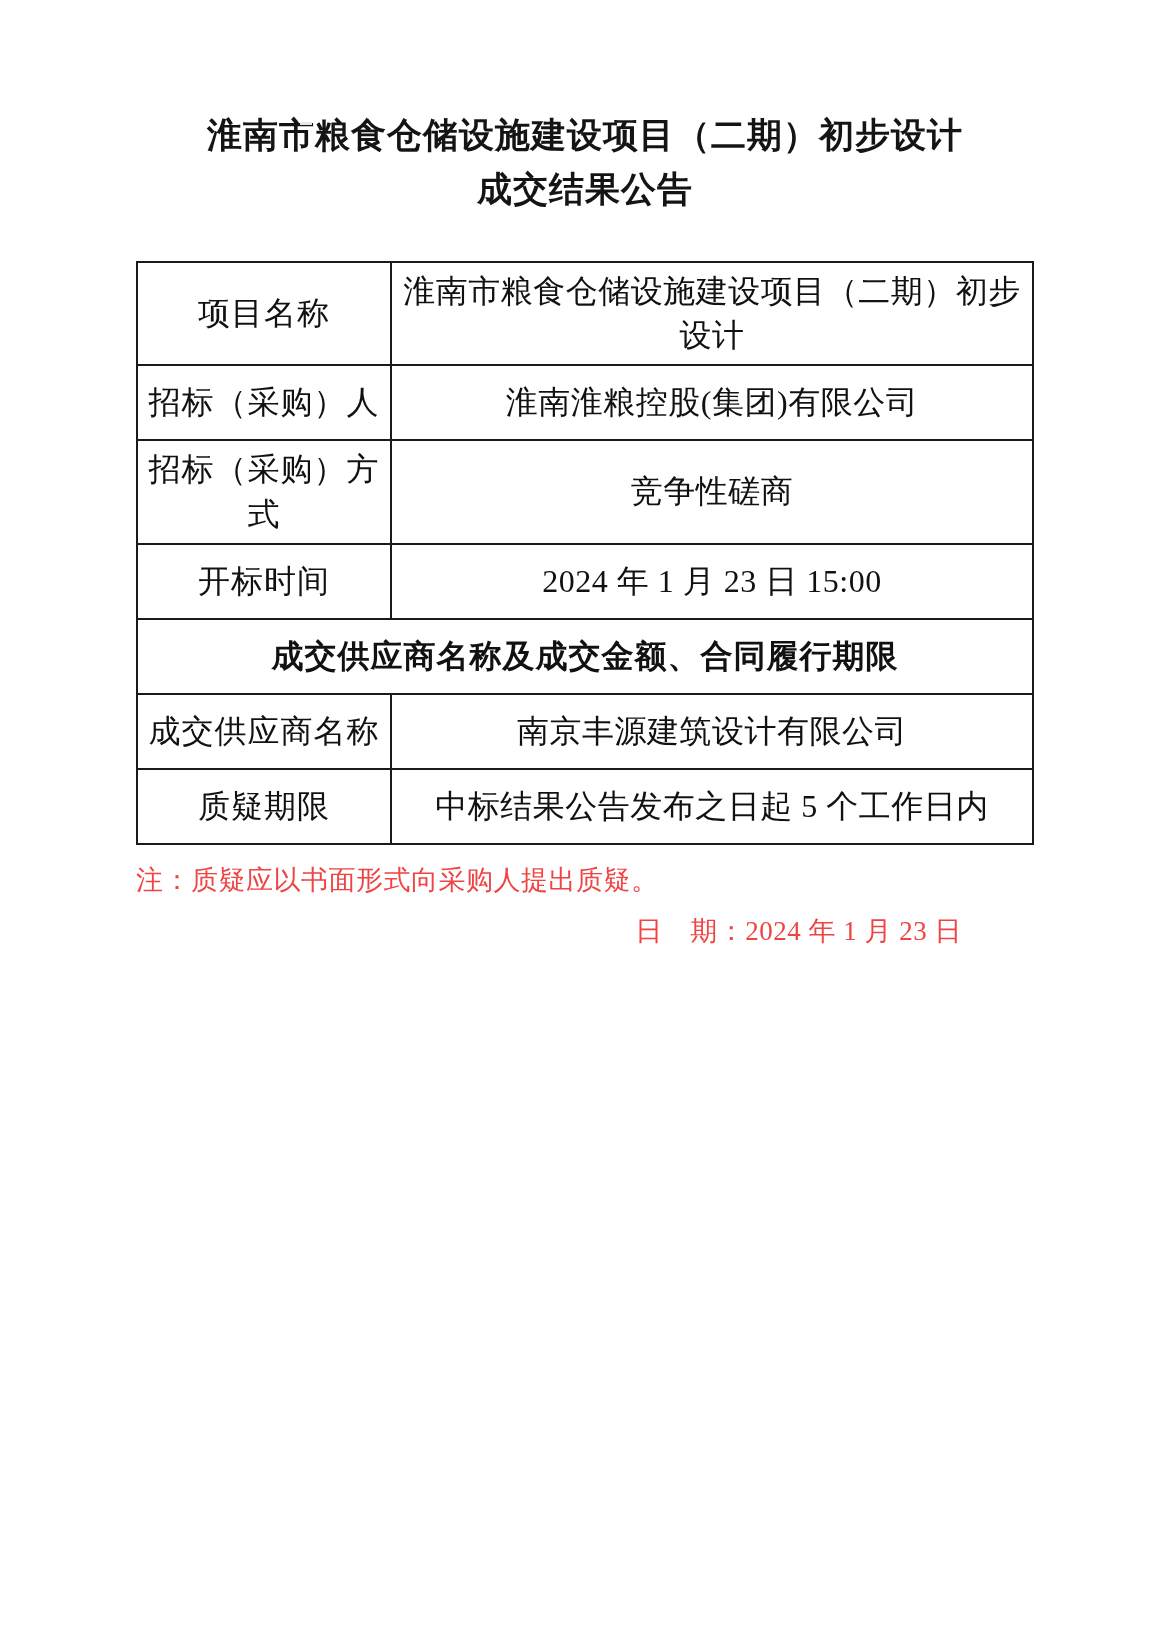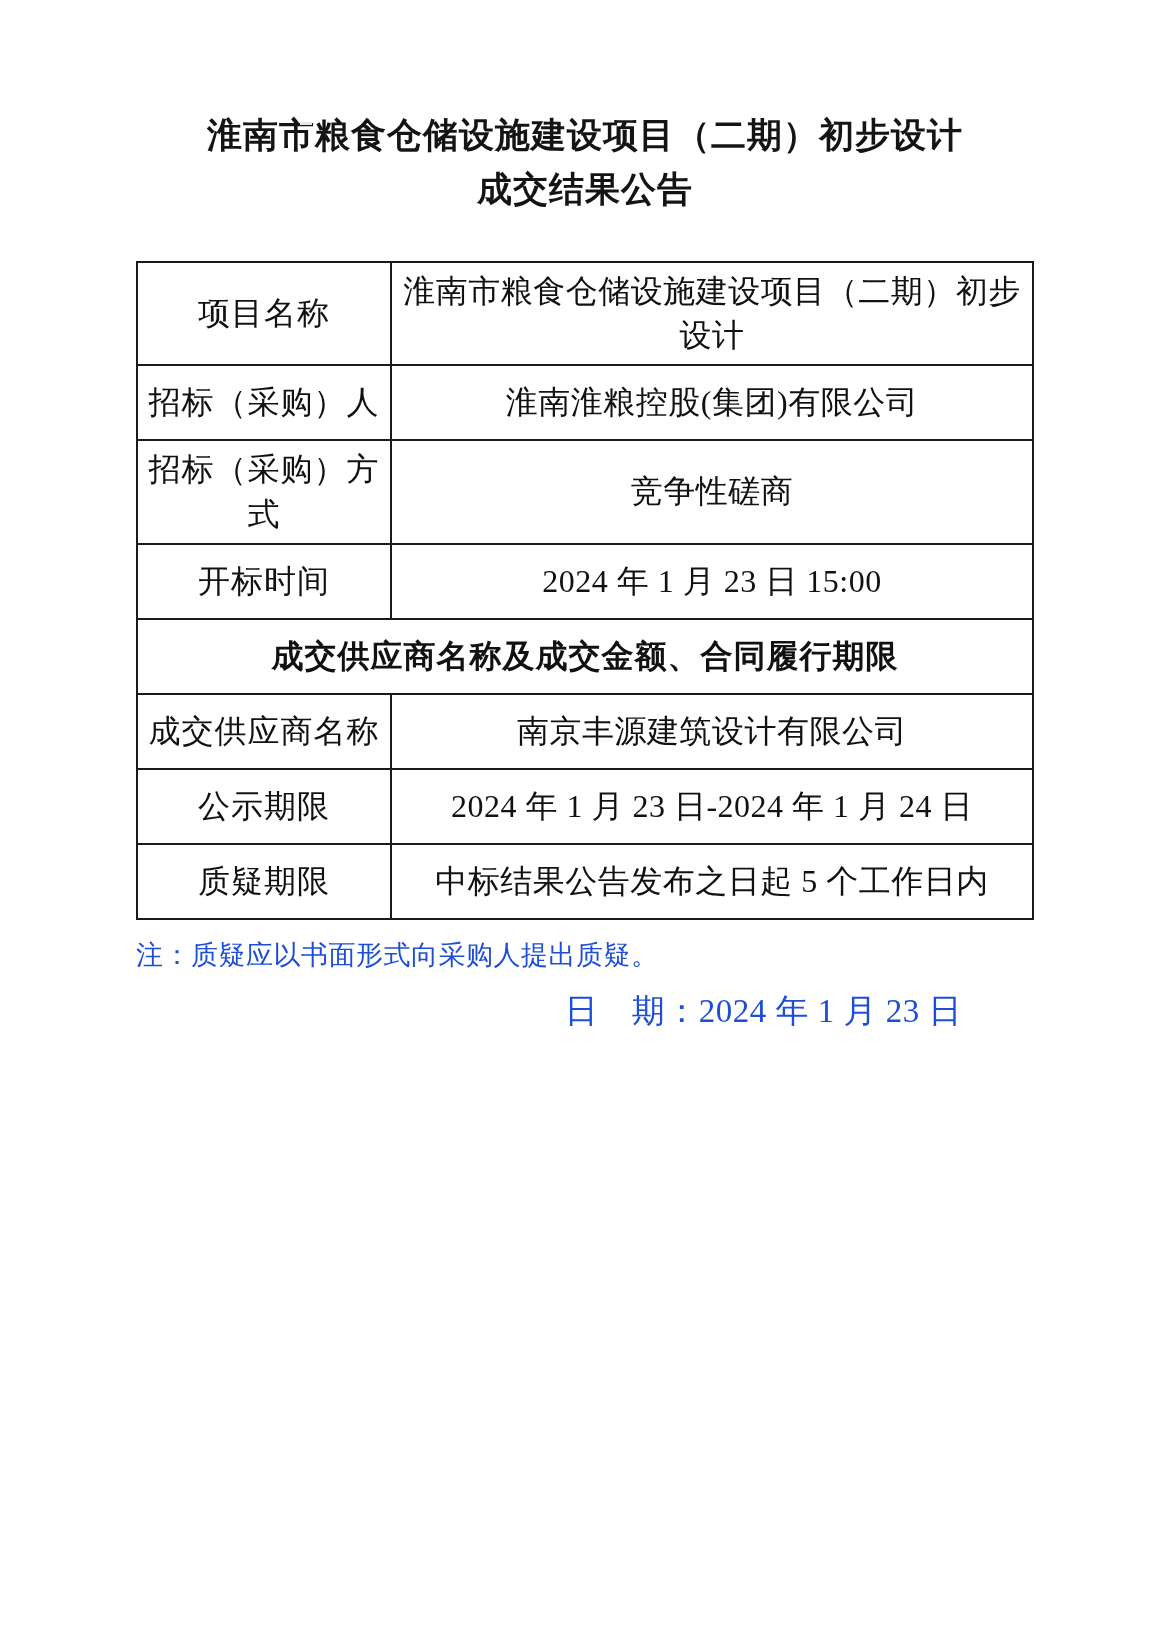--- a/index.html
+++ b/index.html
@@ -75,31 +75,31 @@
     display: block;
     padding: 6px 8px;
   }
 
   
   .notes {
     margin: 14px auto 0 auto;
     width: 898px;
     font-size: 27px;
     line-height: 1.62;
-    color: #1d4ed8;
+    color: #ef4444;
     letter-spacing: 0.5px;
   }
   .notes div {
     white-space: pre;
   }
   .date-line {
     text-align: right;
     margin-top: 8px;
     padding-right: 72px;
-    font-size: 33px;
+    font-size: 27px;
     letter-spacing: 0.5px;
     white-space: pre;
   }
 
   
   .scan-mark {
     position: absolute;
     background: #e8e8e8;
   }
 </style>
@@ -158,28 +158,20 @@
         <tr>
           <td class="label">
               <span class="cell-inner">成交供应商名称</span>
             </td>
           <td class="value">
               <span class="cell-inner">南京丰源建筑设计有限公司</span>
             </td>
         </tr>
         <tr>
           <td class="label">
-              <span class="cell-inner">公示期限</span>
-            </td>
-          <td class="value">
-              <span class="cell-inner">2024 年 1 月 23 日-2024 年 1 月 24 日</span>
-            </td>
-        </tr>
-        <tr>
-          <td class="label">
               <span class="cell-inner">质疑期限</span>
             </td>
           <td class="value">
               <span class="cell-inner">中标结果公告发布之日起 5 个工作日内</span>
             </td>
         </tr>
       </tbody>
     </table>
   </div>
 

